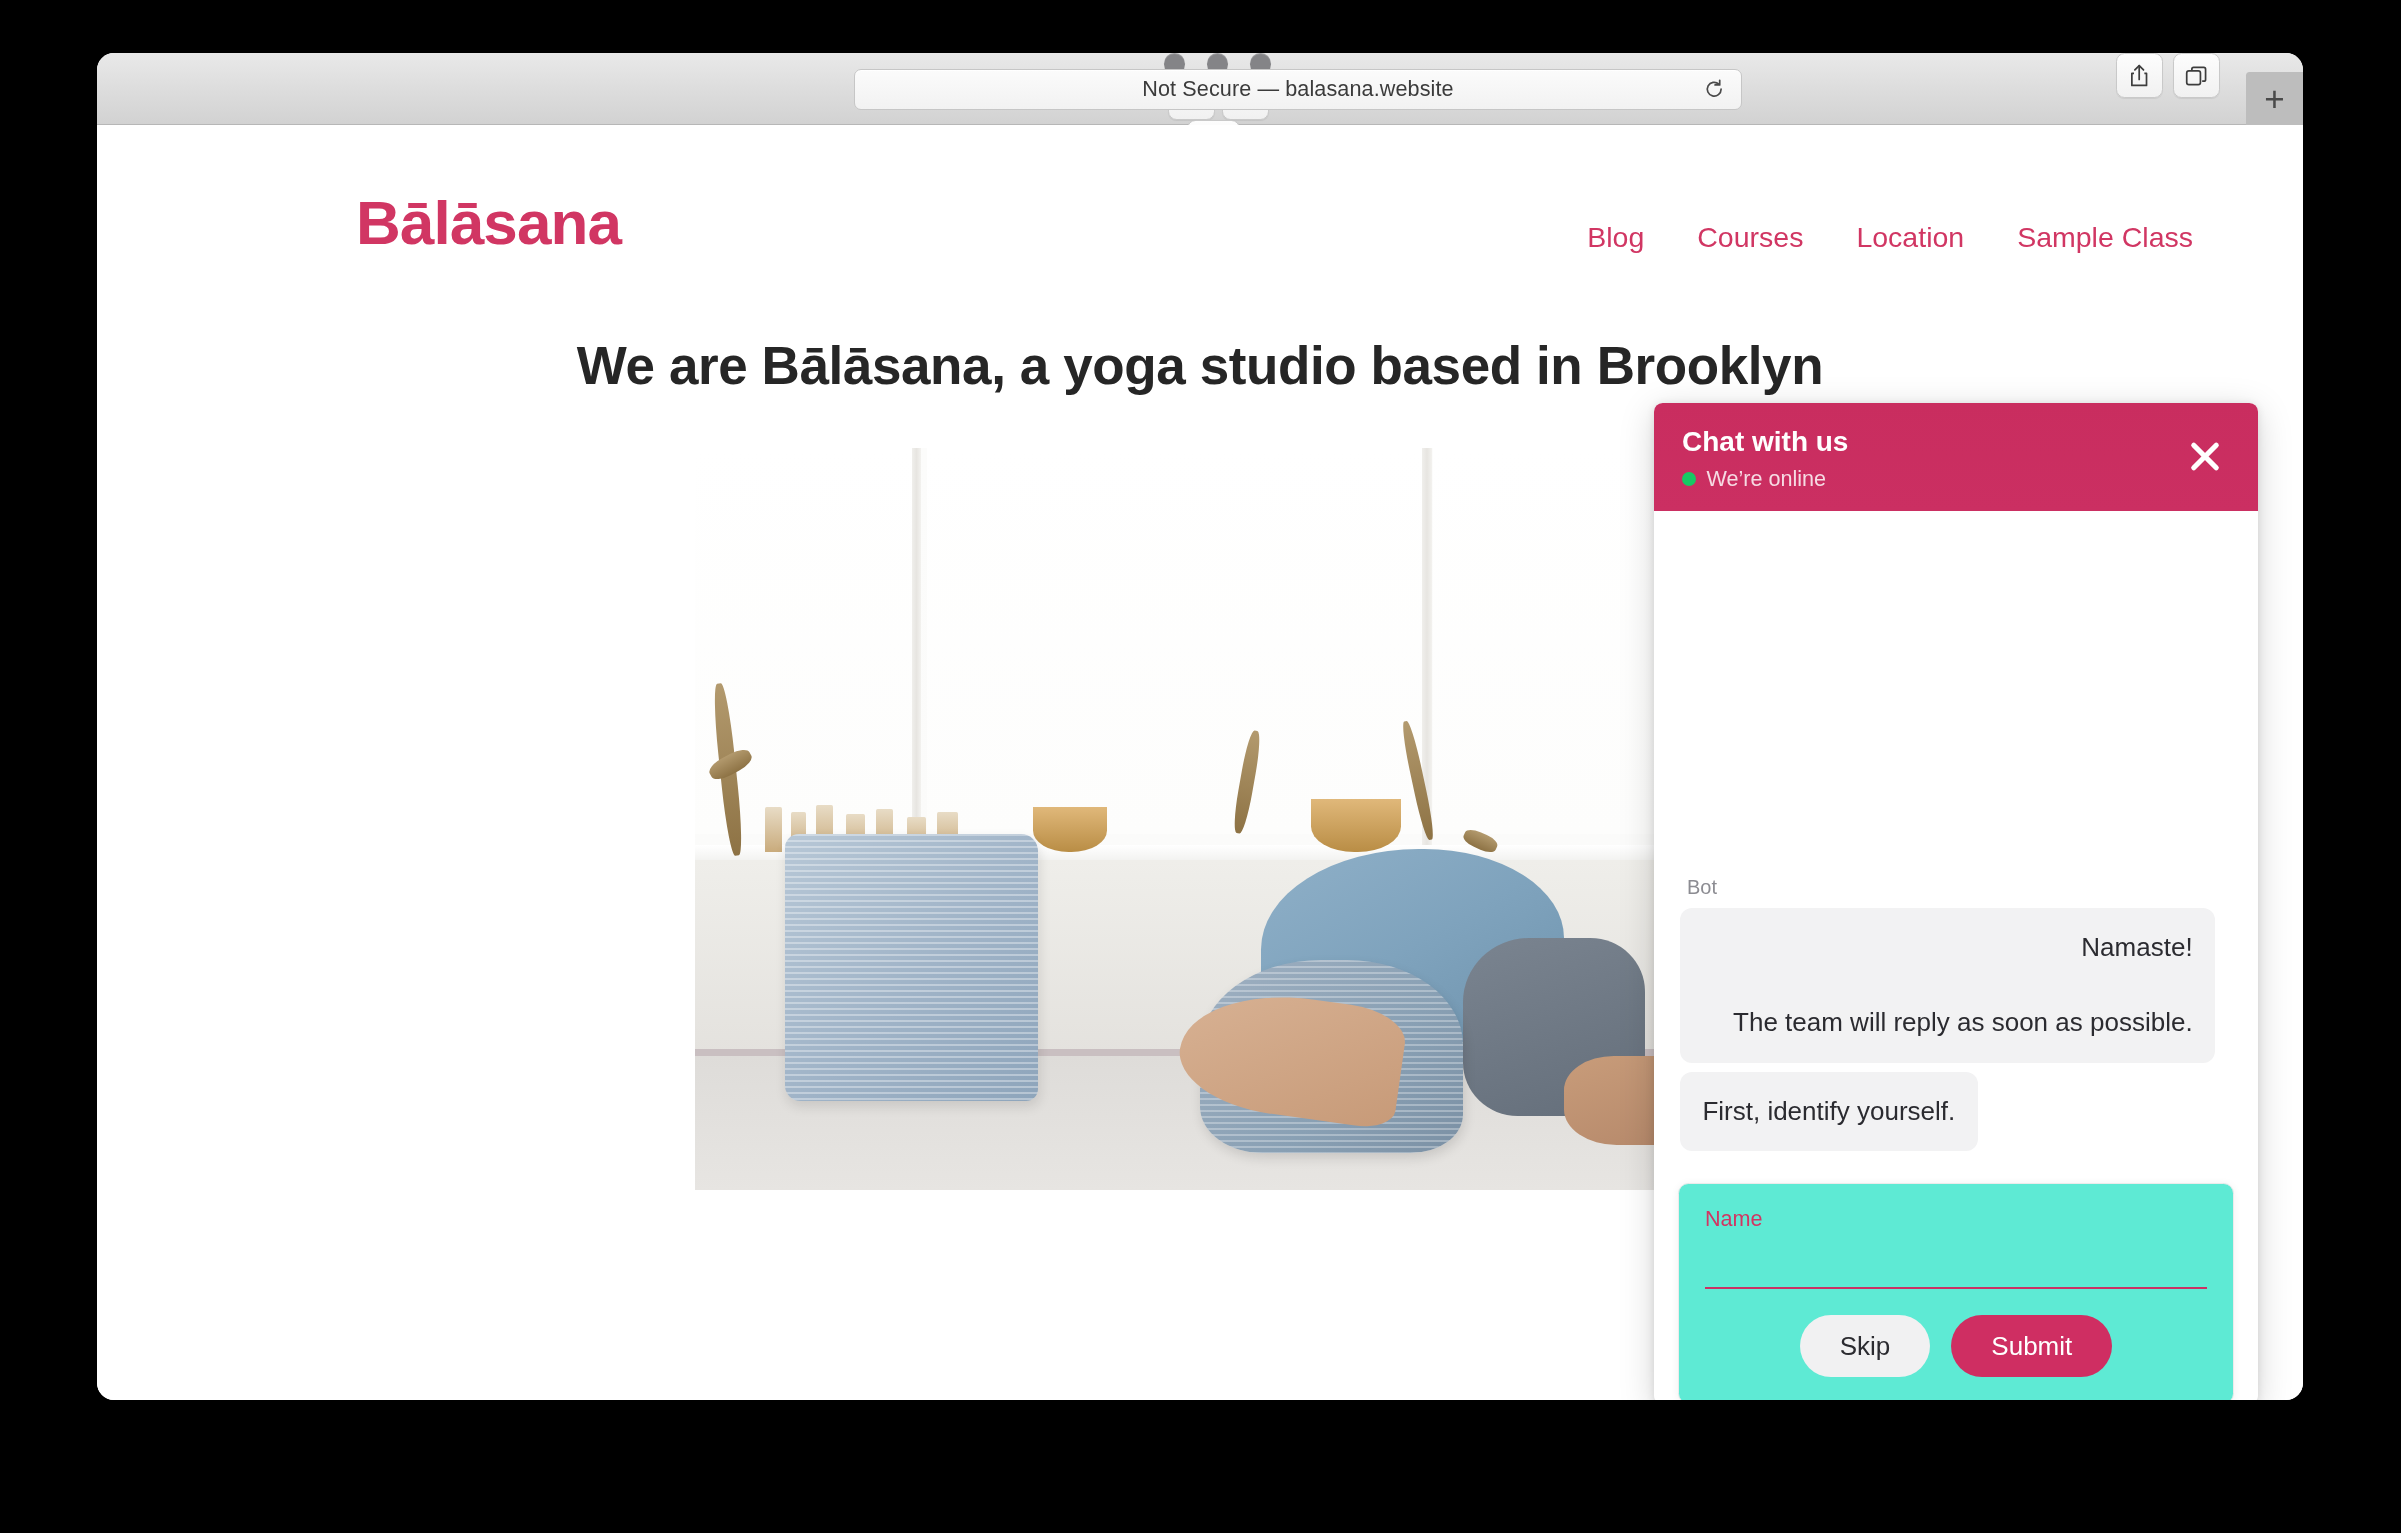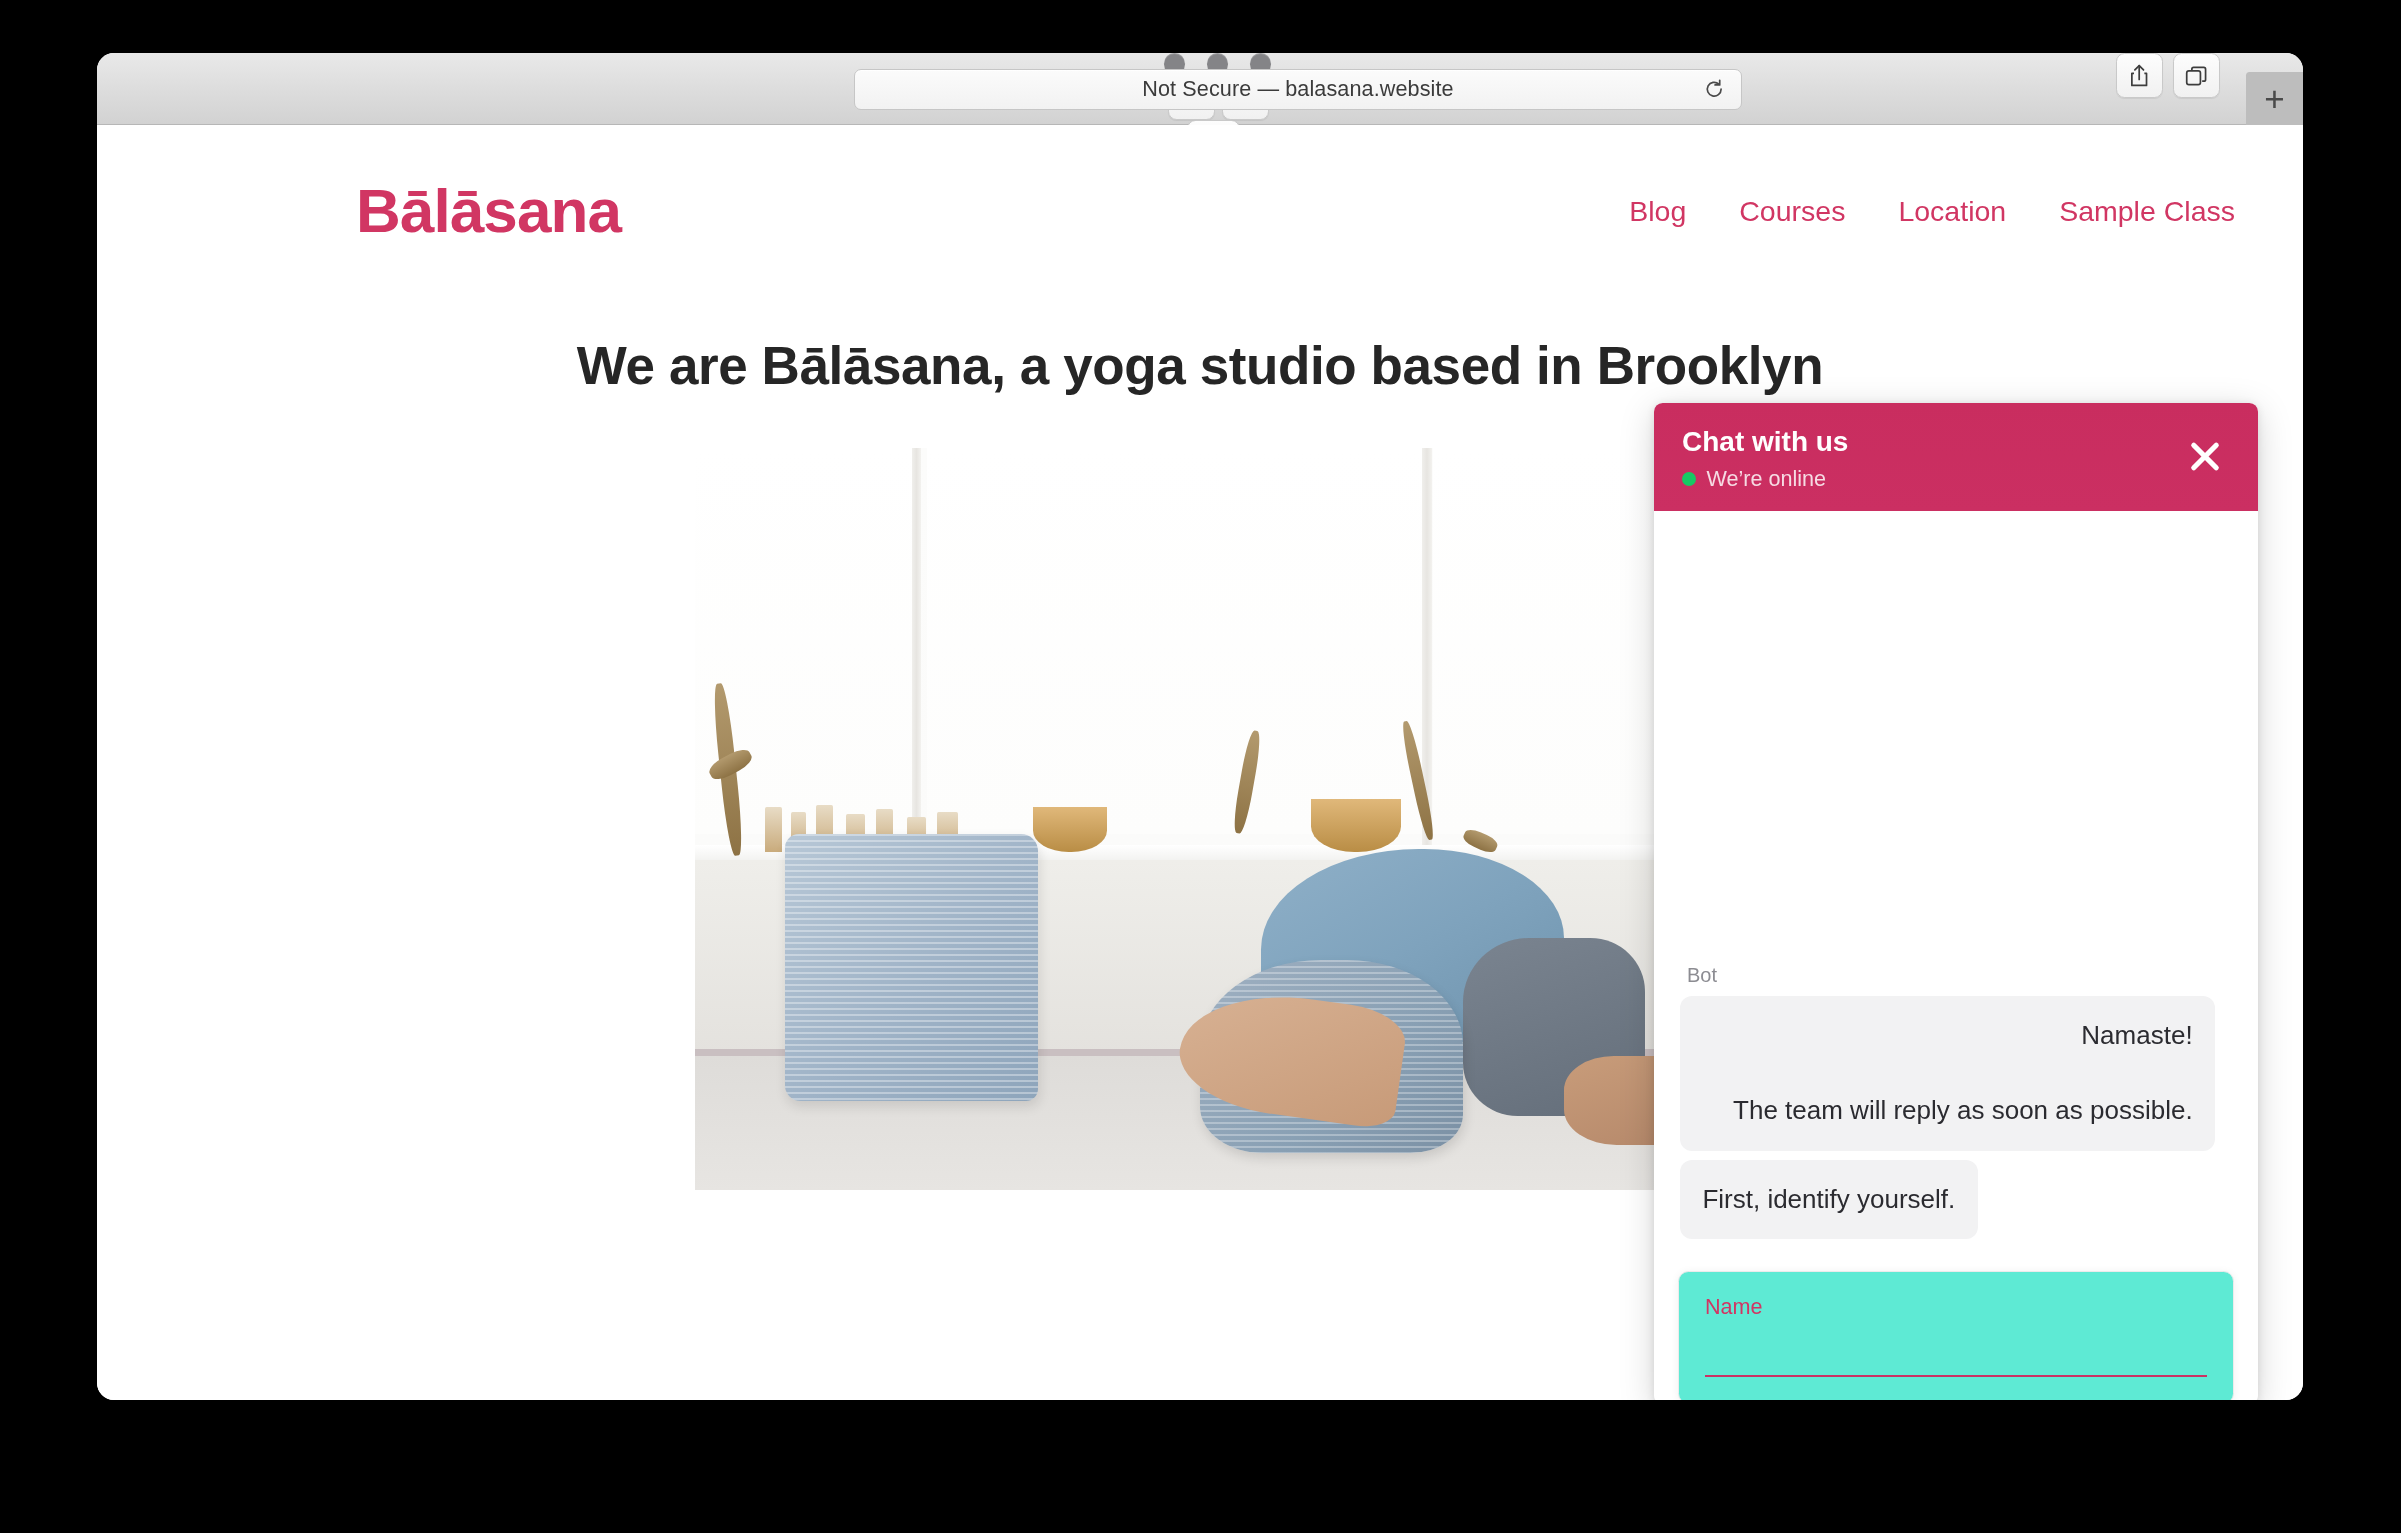--- a/index.html
+++ b/index.html
@@ -124,23 +124,23 @@
   
   #page {
     position: relative;
     height: 1275px;
     background: #ffffff;
     overflow: hidden;
   }
 
   #site-header {
     display: flex;
-    align-items: center;
+    align-items: flex-end;
     justify-content: space-between;
-    padding: 43px 68px 0 259px;
+    padding: 43px 110px 0 259px;
     height: 129px;
   }
 
   #logo {
     font-size: 62px;
     font-weight: 700;
     color: #d13663;
     letter-spacing: -0.9px;
     line-height: 1;
   }
@@ -572,20 +572,24 @@
           <div id="bot-label">Bot</div>
           <div class="bubble">Namaste!
 
 The team will reply as soon as possible.</div>
           <div class="bubble short">First, identify yourself.</div>
         </div>
 
         <div id="chat-form">
           <div id="field-label">Name</div>
           <input id="name-input" type="text" autofocus="" placeholder="" style="">
+          <div id="form-buttons">
+            <button class="pill-btn" id="skip-btn">Skip</button>
+            <button class="pill-btn" id="submit-btn">Submit</button>
+          </div>
         </div>
 
 
       </div>
 
     </div>
   </div>
 </div>
 
 

